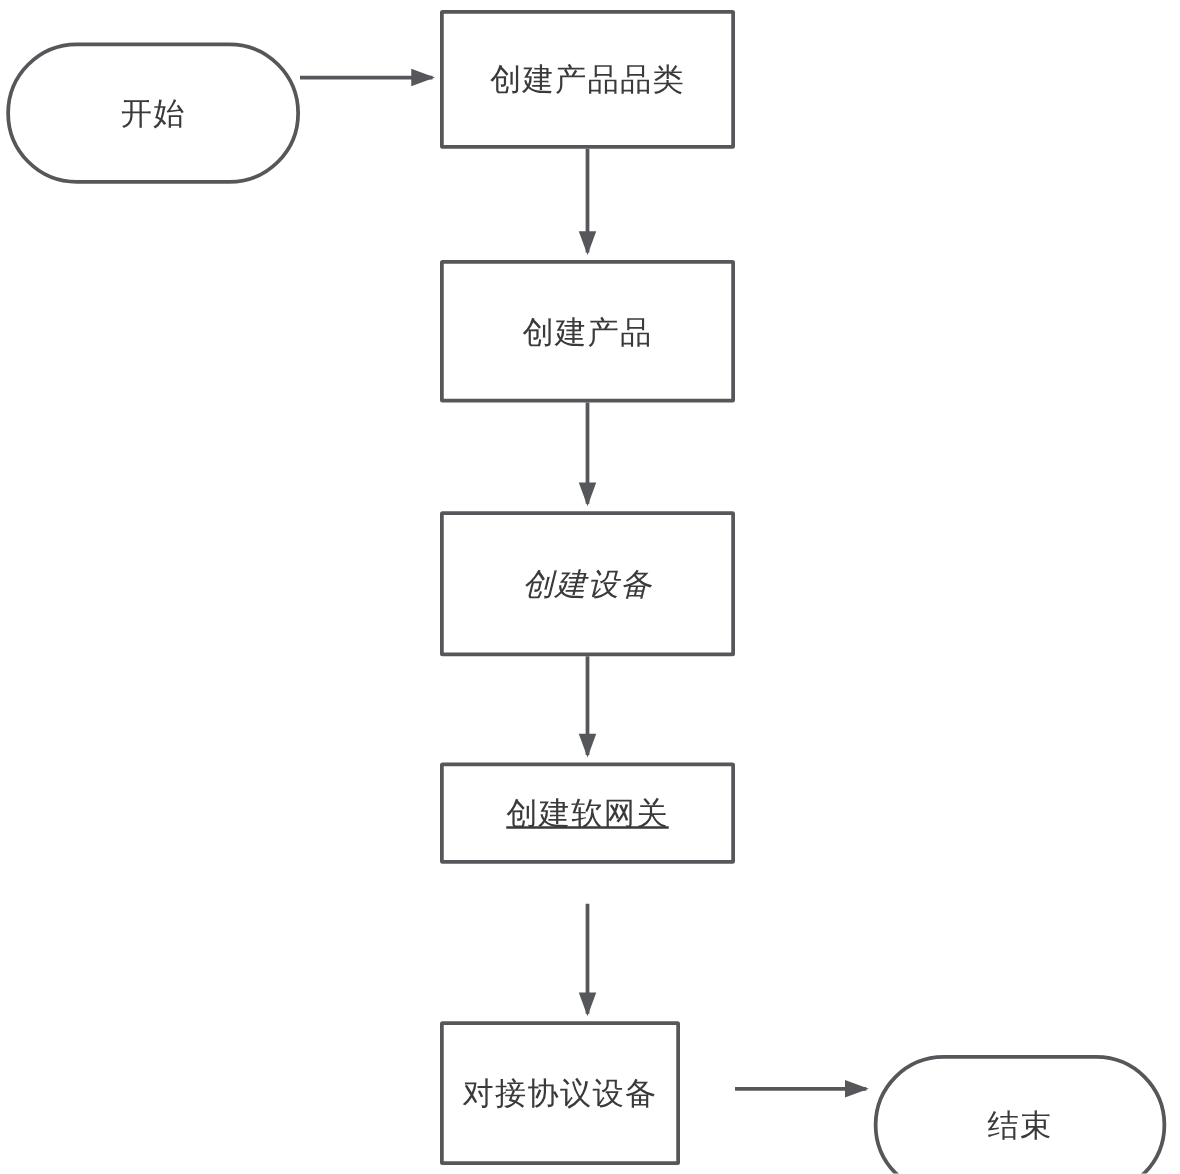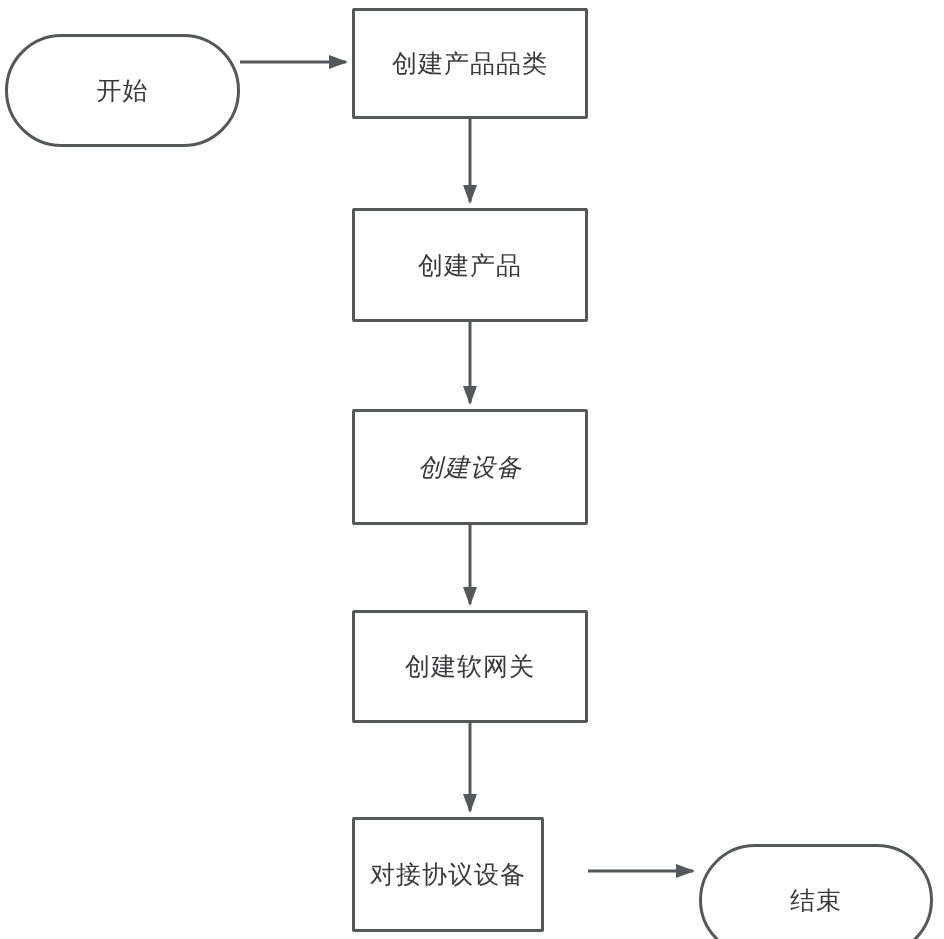--- a/index.html
+++ b/index.html
@@ -33,21 +33,21 @@
     margin-top: 28px;
   }
   .process {
     border-radius: 2px;
   }
   
   #n-start   { left: 5px;   top: 6px;   width: 235px; height: 113px; }
   #n-cat     { left: 352px; top: 8px;   width: 236px; height: 111px; }
   #n-prod    { left: 352px; top: 208px; width: 236px; height: 114px; }
   #n-dev     { left: 352px; top: 409px; width: 236px; height: 116px; font-style: italic; }
-  #n-gw      { left: 352px; top: 610px; width: 236px; height: 113px; }
+  #n-gw      { left: 352px; top: 610px; width: 236px; height: 81px; text-decoration: underline; }
   #n-proto   { left: 352px; top: 817px; width: 192px; height: 115px; }
   #n-end     { left: 699px; top: 816px; width: 234px; height: 112px; }
   .edges-layer {
     position: absolute;
     left: 0;
     top: 0;
     width: 944px;
     height: 939px;
     z-index: 1;
   }

